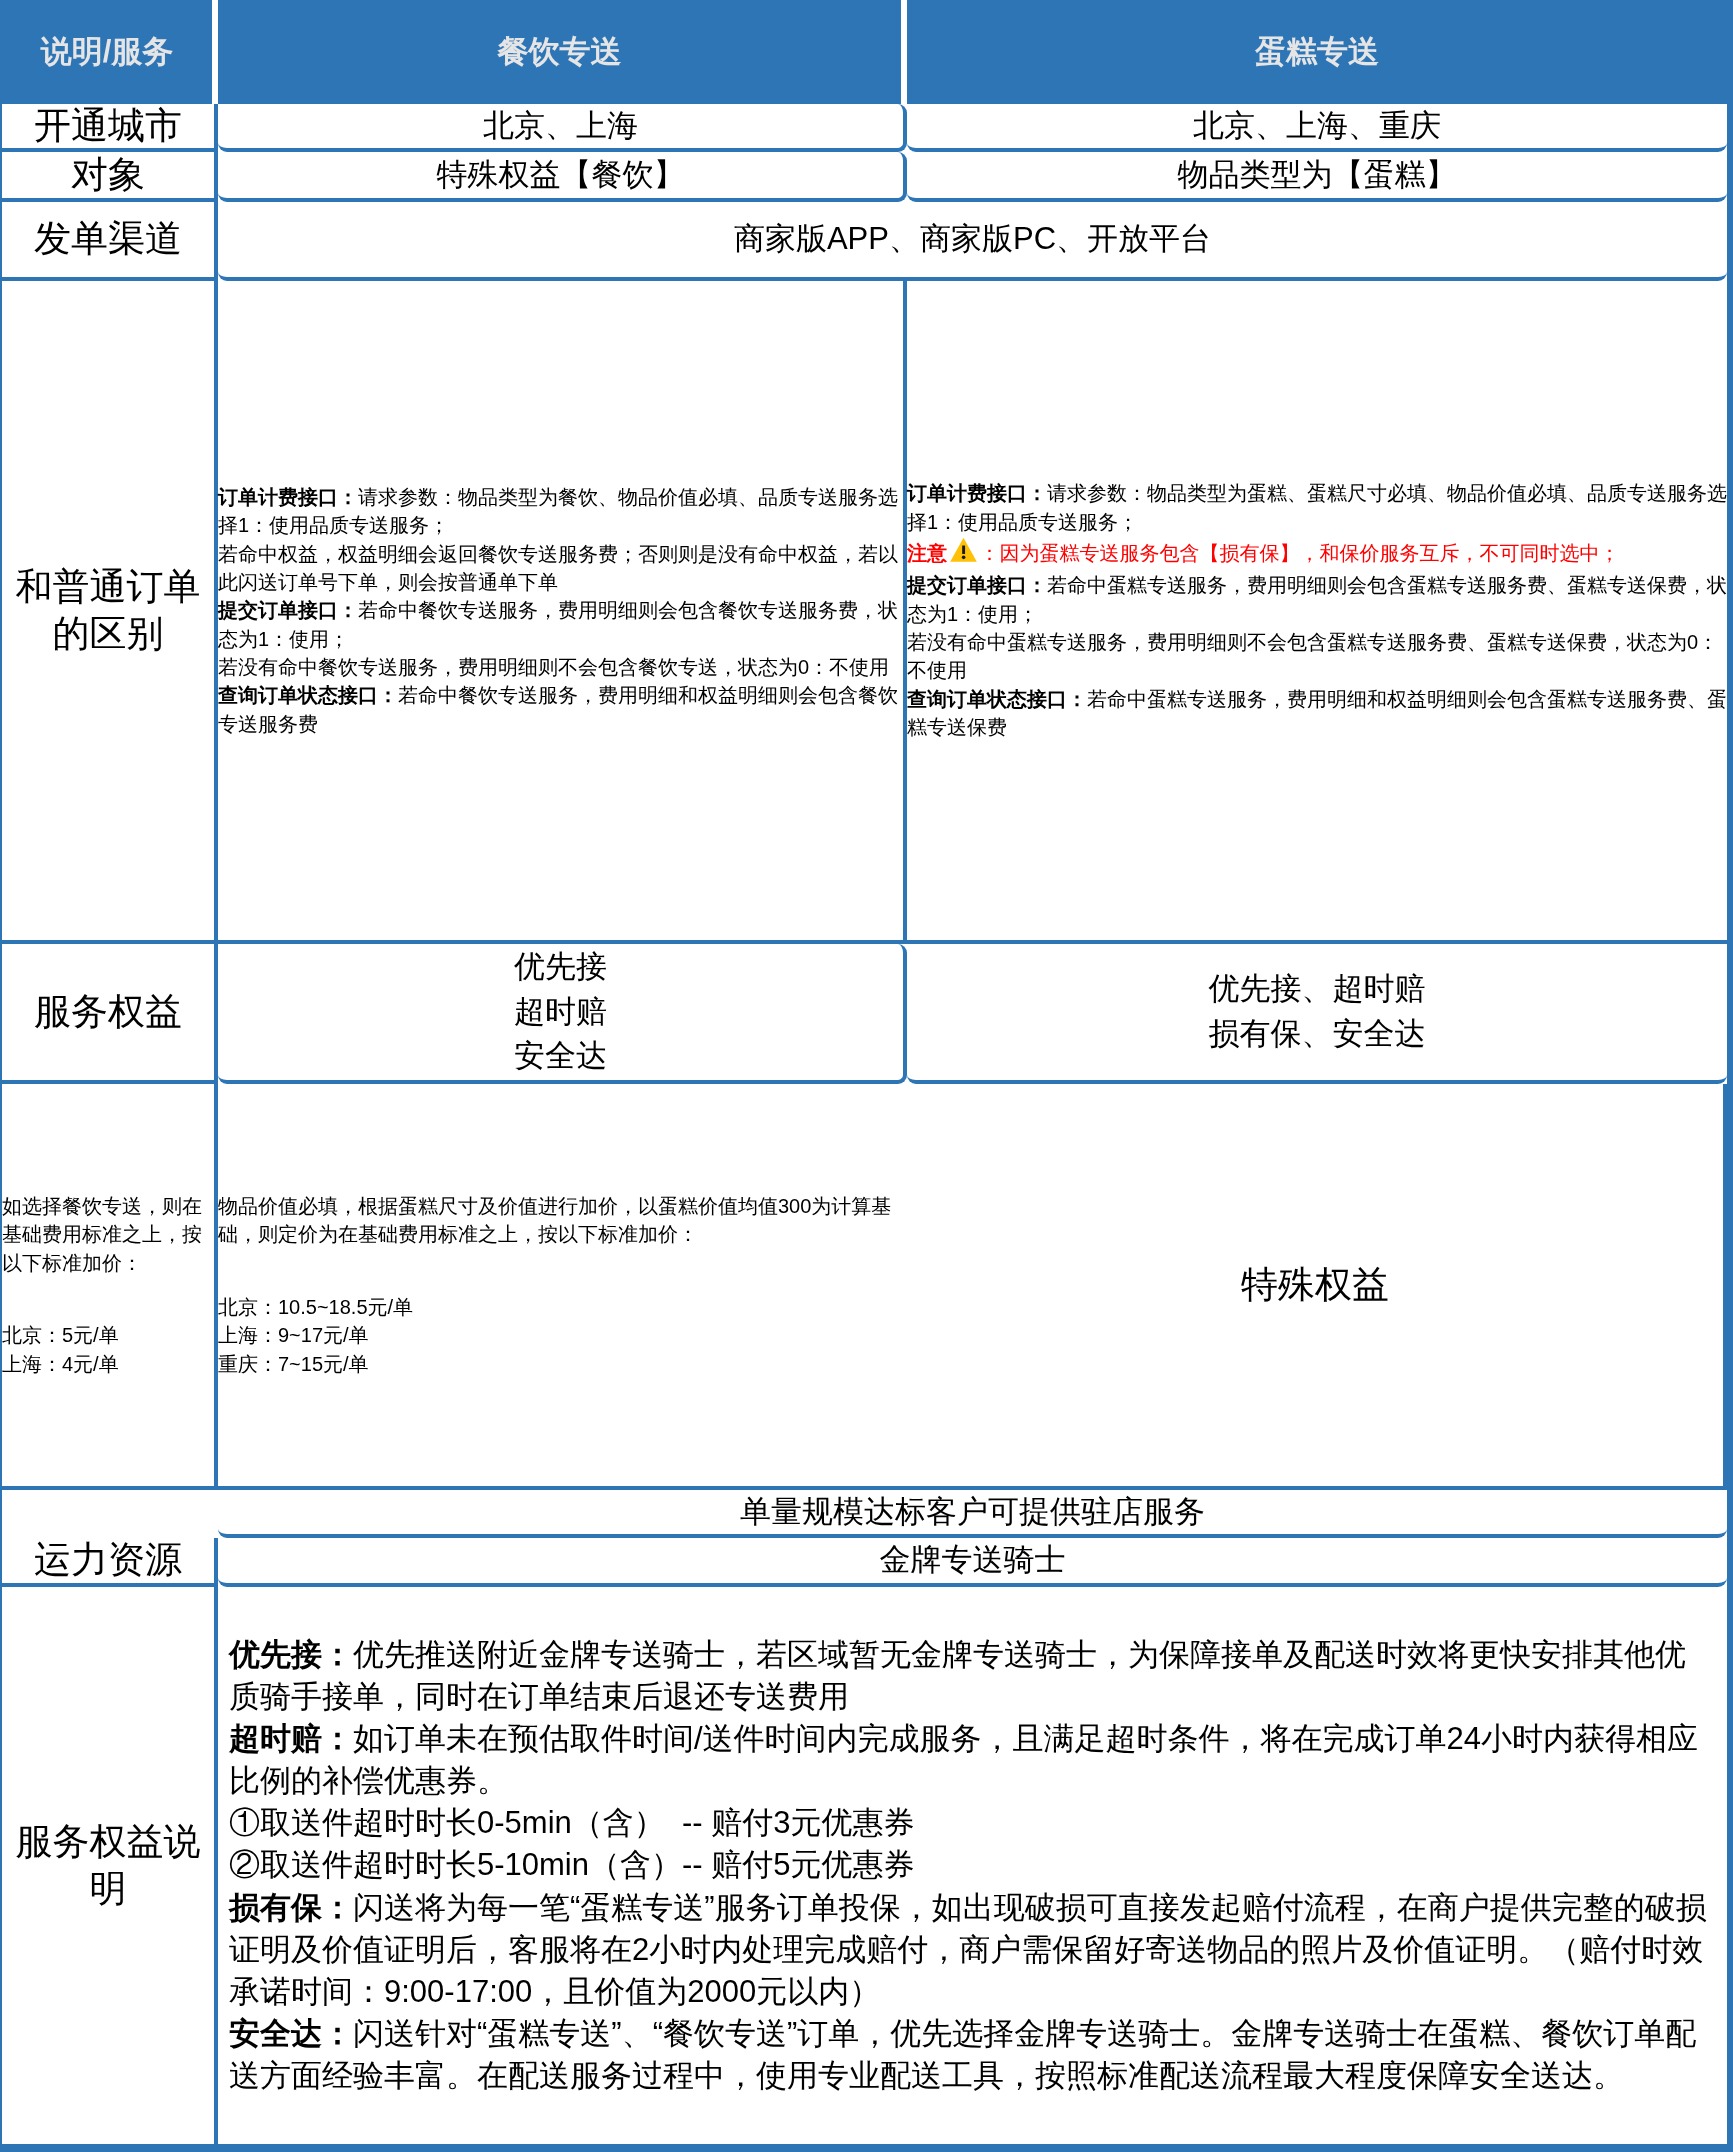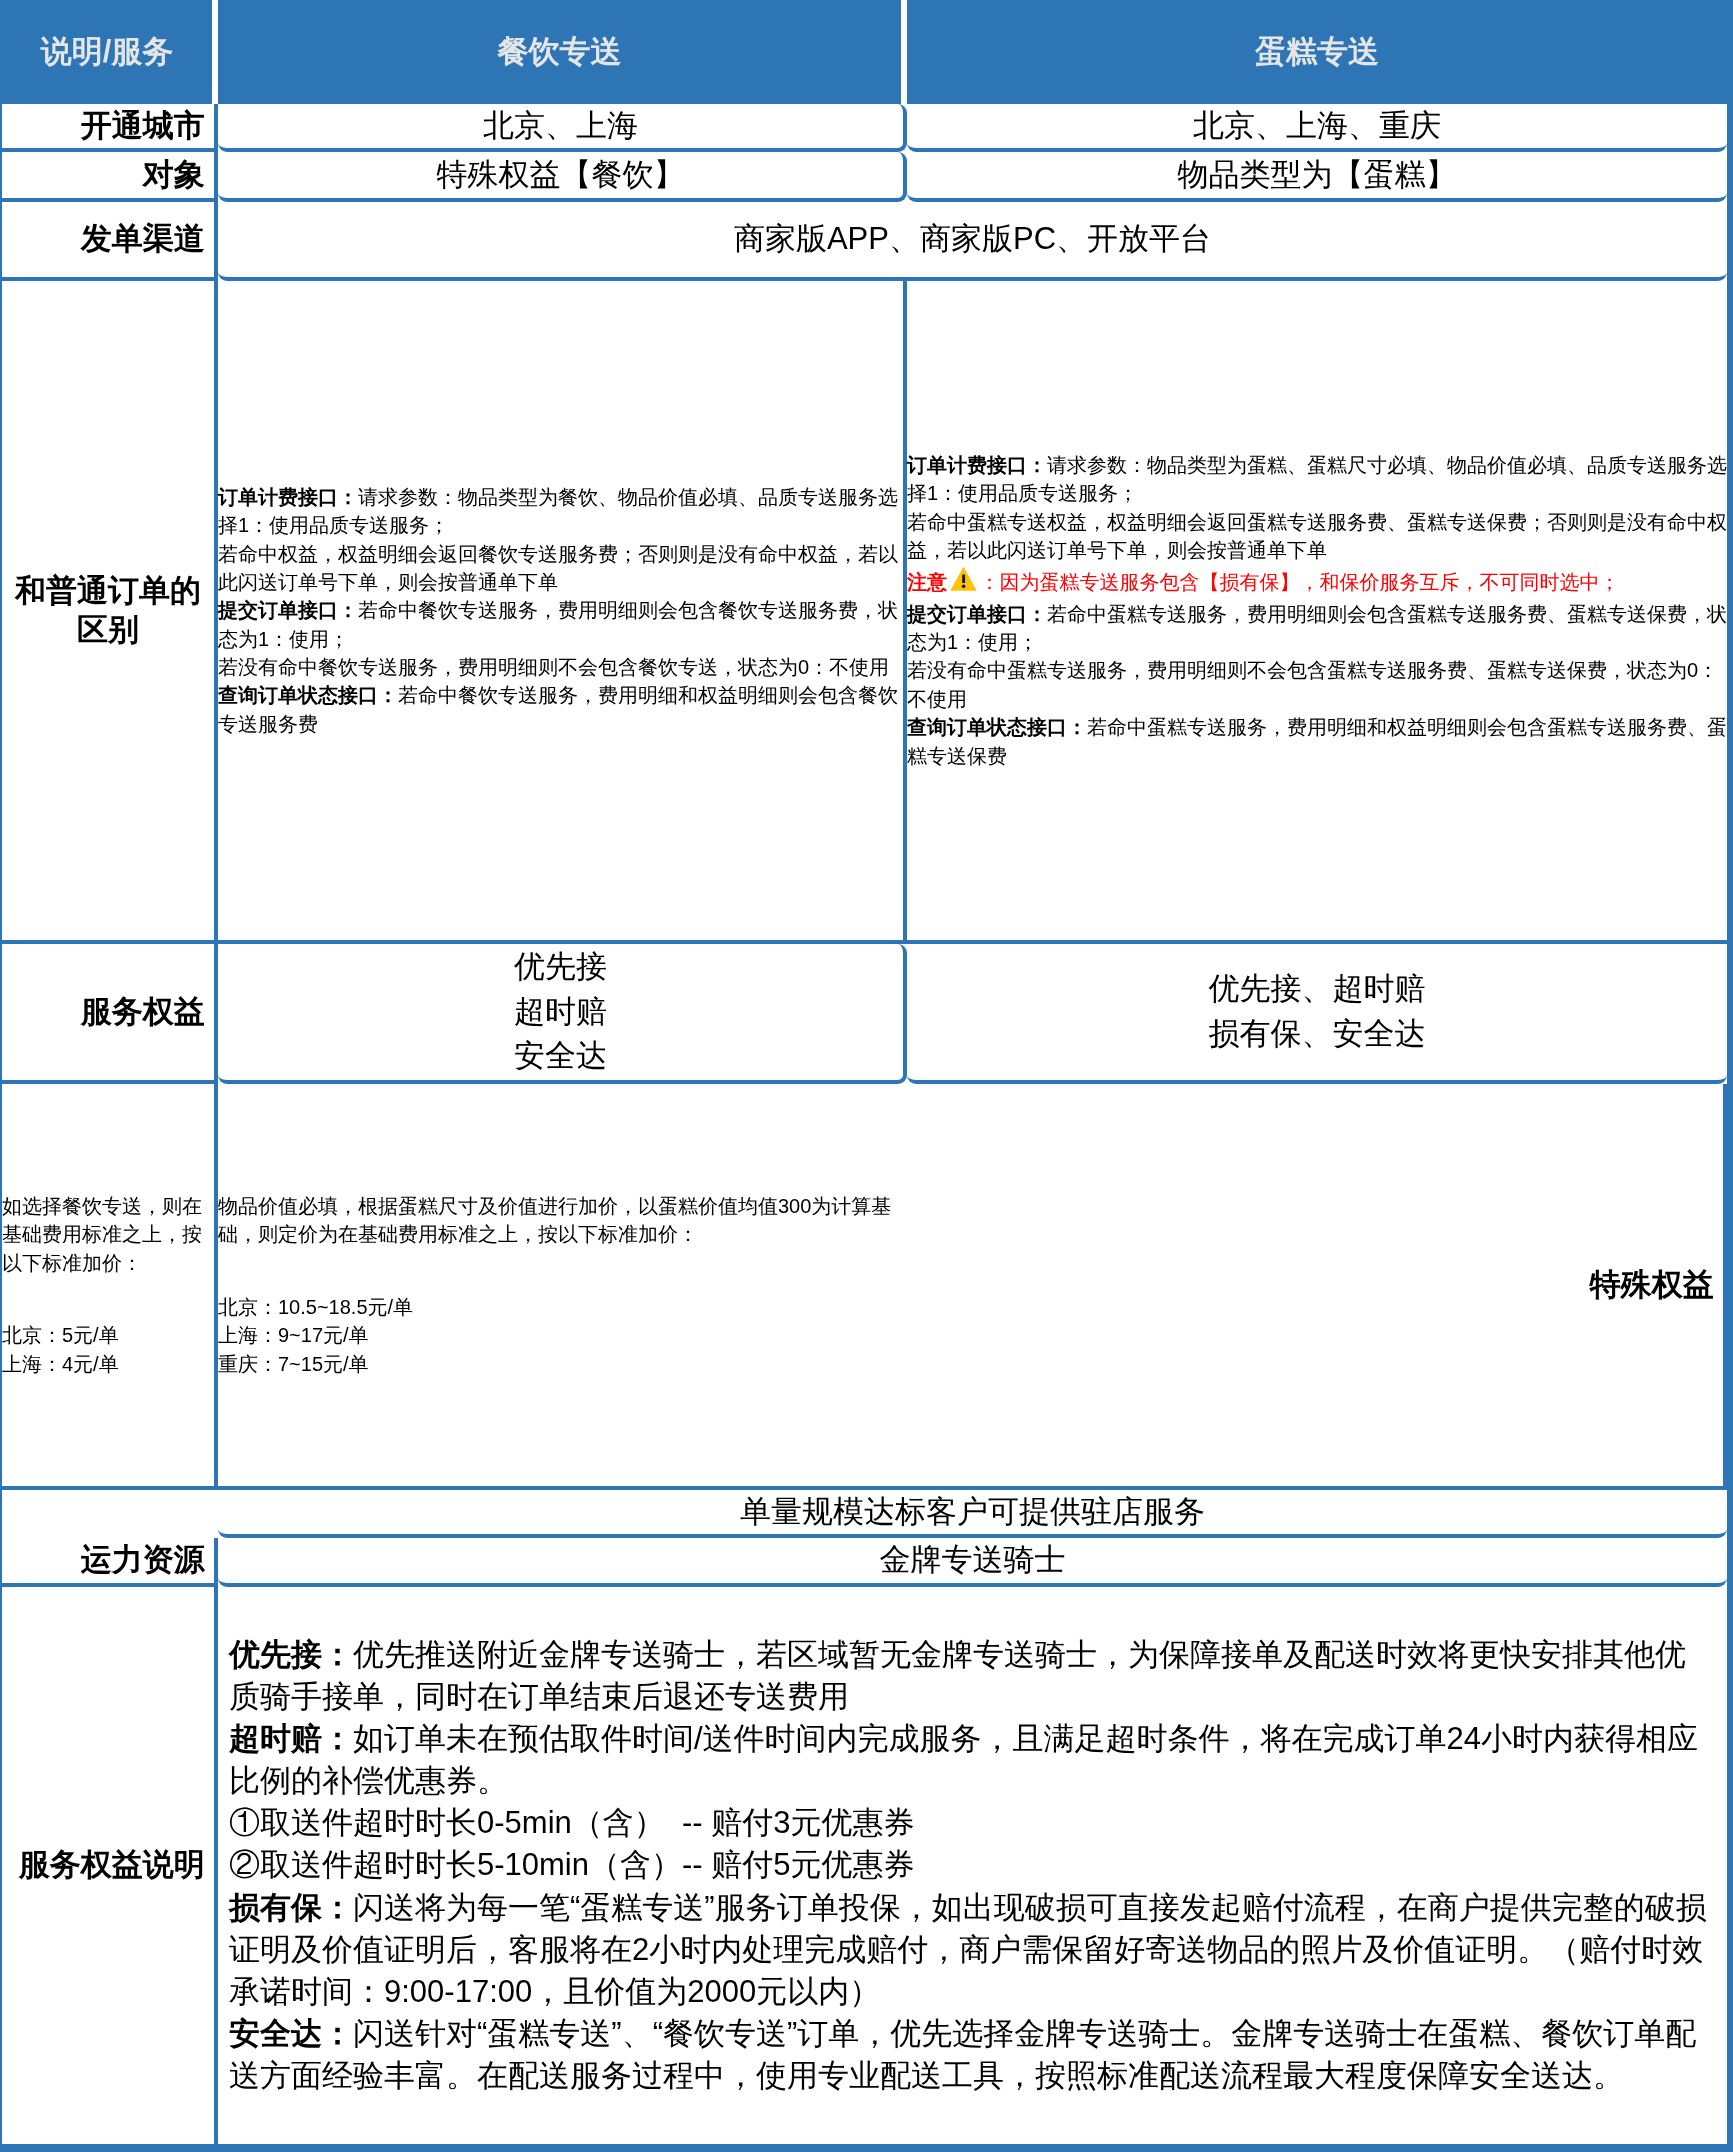--- a/index.html
+++ b/index.html
@@ -18,21 +18,21 @@
     grid-template-rows:104px 48px 50px 79px 663px 140px 406px 48px 49px auto;
   }
   .c{display:flex;flex-direction:column;justify-content:center;box-sizing:border-box;background:#fff;}
   .bb{border-bottom:4.6px solid var(--accent);}
   .br{border-right:4.6px solid var(--accent);}
   .hdr{
     background:var(--accent);color:#e5e5e5;font-weight:700;font-size:31px;
     align-items:center;text-align:center;
   }
   .brw{border-right:6.4px solid #fff;}
-  .lbl{font-weight:700;font-size:31px;text-align:center;align-items:flex-end;padding:0 9.2px;line-height:1.25;}
+  .lbl{font-weight:400;font-size:37px;text-align:center;align-items:center;padding:0 9.2px;line-height:1.25;}
   .ctr{font-size:31px;text-align:center;align-items:center;line-height:1.45;border-radius:9px;}
   .txt{font-size:20px;line-height:1.42;padding:0 0;text-align:left;}
   .exp{font-size:31px;line-height:1.36;padding:0 11px;text-align:left;}
   .span2{grid-column:2 / 4;}
   .b{font-weight:700;}
   .red{color:var(--red);}
   .pre{white-space:pre-wrap;}
   .gap{height:44px;}
   .warn{display:inline-block;vertical-align:-3.7px;margin:0 1.8px;}
 </style>
@@ -83,21 +83,20 @@
   </div>
   <div class="c txt bb br">
     <div><span class="b">订单计费接口：</span><span>请求参数：物品类型为餐饮、物品价值必填、品质专送服务选择1：使用品质专送服务；</span></div>
     <div><span>若命中权益，权益明细会返回餐饮专送服务费；否则则是没有命中权益，若以此闪送订单号下单，则会按普通单下单</span></div>
     <div><span class="b">提交订单接口：</span><span>若命中餐饮专送服务，费用明细则会包含餐饮专送服务费，状态为1：使用；</span></div>
     <div><span>若没有命中餐饮专送服务，费用明细则不会包含餐饮专送，状态为0：不使用</span></div>
     <div><span class="b">查询订单状态接口：</span><span>若命中餐饮专送服务，费用明细和权益明细则会包含餐饮专送服务费</span></div>
   </div>
   <div class="c txt bb">
     <div><span class="b">订单计费接口：</span><span>请求参数：物品类型为蛋糕、蛋糕尺寸必填、物品价值必填、品质专送服务选择1：使用品质专送服务；</span></div>
-    <div><span>若命中蛋糕专送权益，权益明细会返回蛋糕专送服务费、蛋糕专送保费；否则则是没有命中权益，若以此闪送订单号下单，则会按普通单下单</span></div>
     <div class="red">
       <span class="b">注意</span><span class="warn"><svg width="29" height="27.5" viewBox="0 0 24 22">
             <path d="M12 1 L23 21 H1 Z" fill="#FFC107"></path>
             <rect x="10.9" y="7.5" width="2.4" height="7" fill="#1a1a1a"></rect>
             <circle cx="12.1" cy="17.3" r="1.5" fill="#1a1a1a"></circle>
           </svg></span><span>：因为蛋糕专送服务包含【损有保】，和保价服务互斥，不可同时选中；</span>
     </div>
     <div><span class="b">提交订单接口：</span><span>若命中蛋糕专送服务，费用明细则会包含蛋糕专送服务费、蛋糕专送保费，状态为1：使用；</span></div>
     <div><span>若没有命中蛋糕专送服务，费用明细则不会包含蛋糕专送服务费、蛋糕专送保费，状态为0：不使用</span></div>
     <div><span class="b">查询订单状态接口：</span><span>若命中蛋糕专送服务，费用明细和权益明细则会包含蛋糕专送服务费、蛋糕专送保费</span></div>

